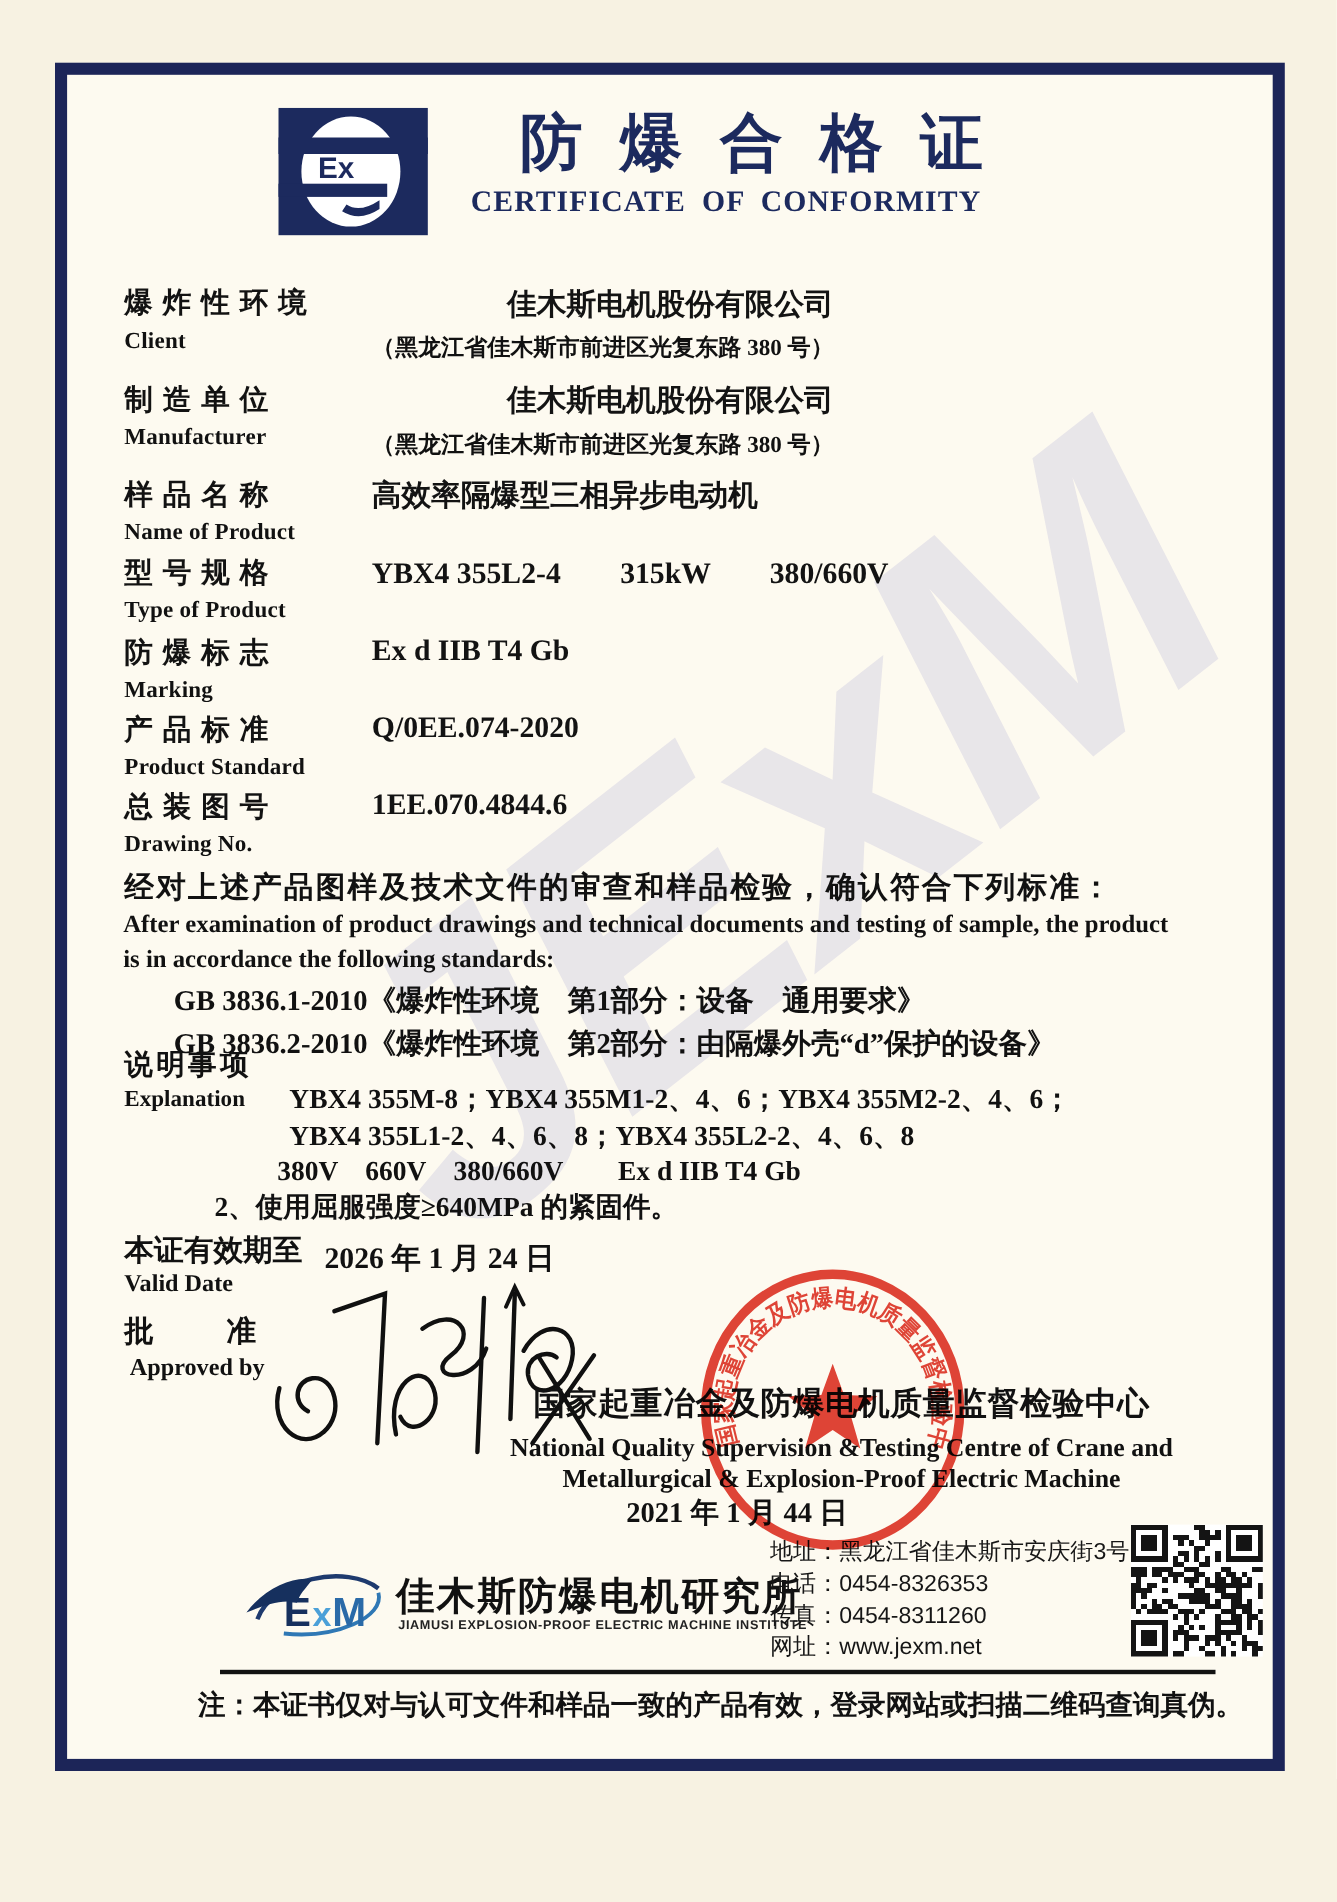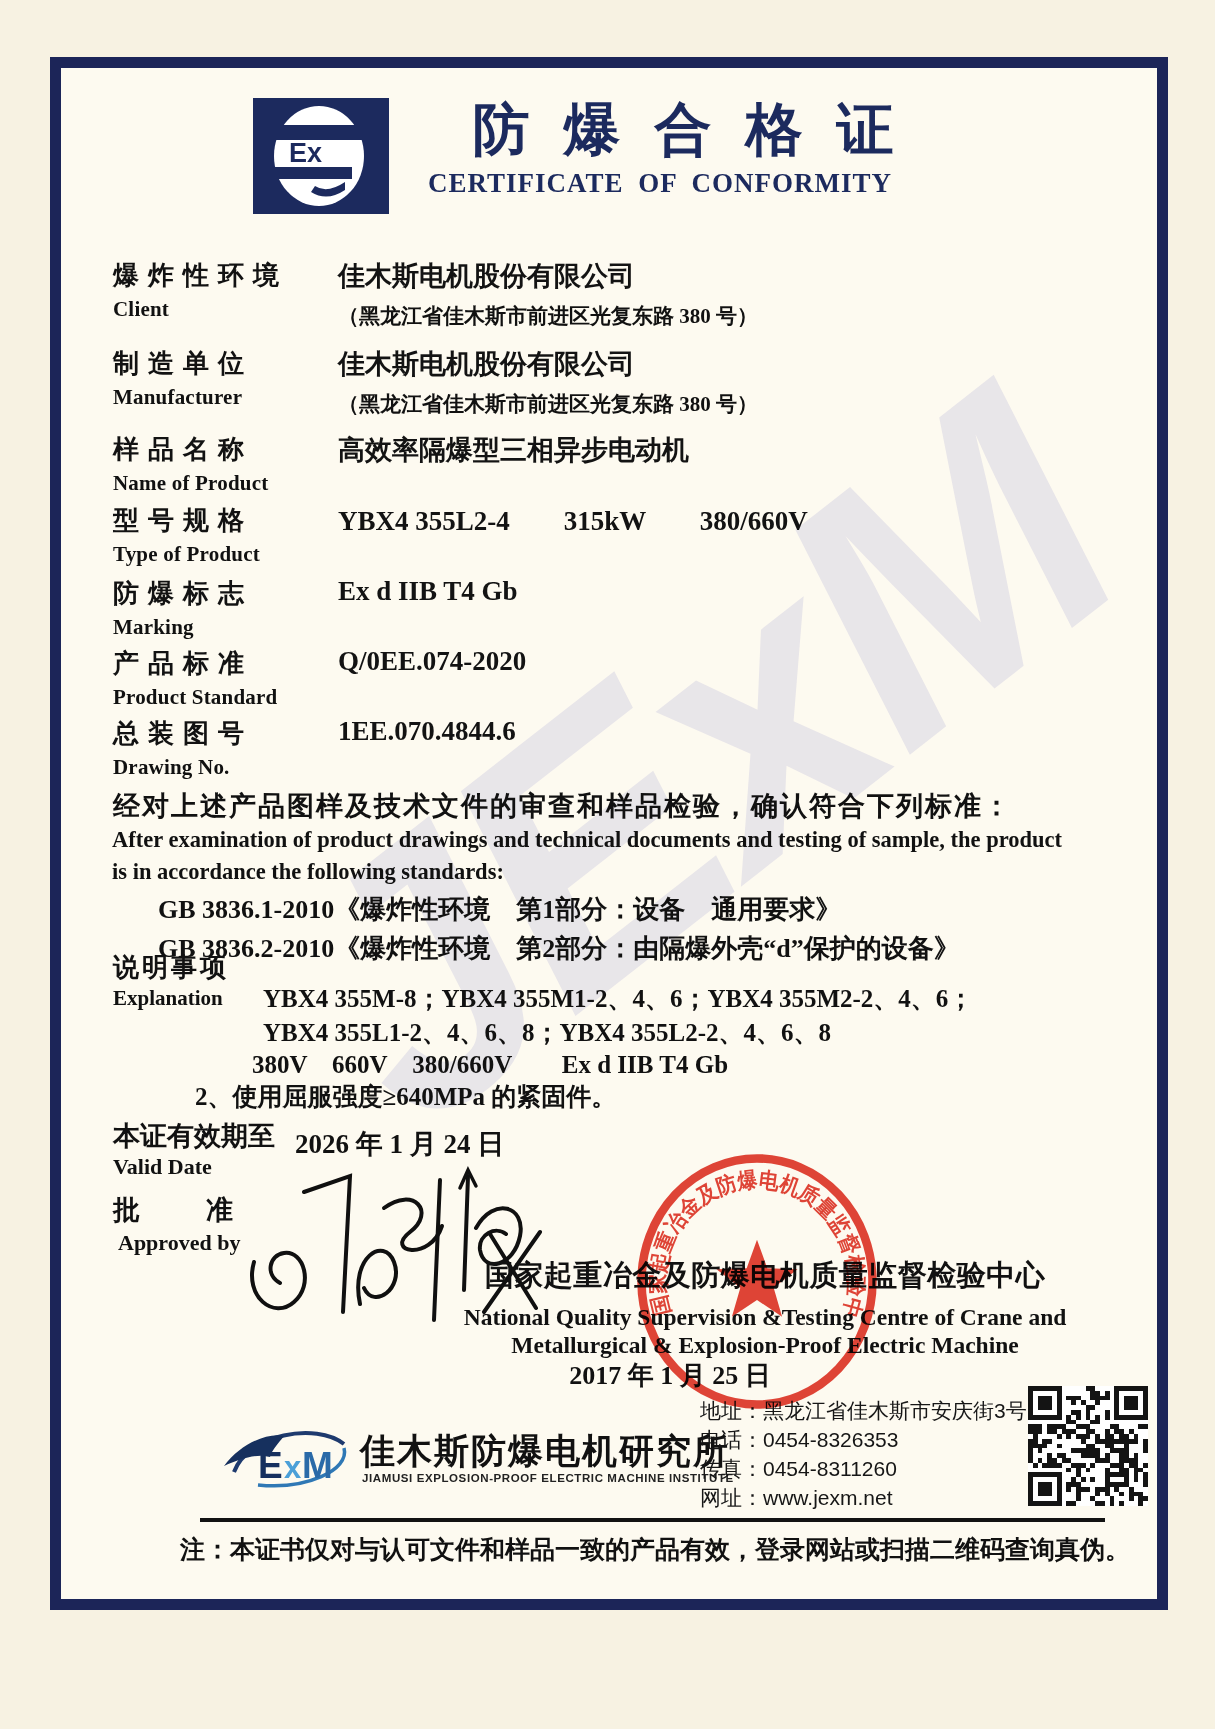--- a/index.html
+++ b/index.html
@@ -38,21 +38,21 @@
   }
   .cert-no{
     position:absolute;left:420px;top:206px;width:420px;text-align:center;
     font-size:25px;font-weight:bold;color:#151515;word-spacing:8px;white-space:nowrap;
   }
   
   .row{position:absolute;left:0;top:0;width:1100px;}
   .lab{position:absolute;left:113px;white-space:nowrap;}
   .lab .zh{font-size:26px;font-weight:600;letter-spacing:9px;color:#121212;}
   .lab .en{font-size:21px;font-weight:600;margin-top:4px;letter-spacing:0.2px;}
-  .val{position:absolute;left:338px;white-space:nowrap;}
+  .val{position:absolute;left:338px;white-space:nowrap;text-align:right;}
   .val .v{font-size:27px;font-weight:bold;color:#131313;}
   .val .sub{font-size:21px;font-weight:600;margin-top:8px;}
   
   .st-zh{position:absolute;left:113px;top:788px;font-size:27px;font-weight:bold;letter-spacing:2px;white-space:nowrap;}
   .st-en{position:absolute;left:112px;top:824px;width:960px;font-size:22.5px;font-weight:600;line-height:32px;}
   .std{position:absolute;left:158px;font-size:26px;font-weight:bold;white-space:nowrap;}
   
   .ex-line{position:absolute;font-size:25px;font-weight:bold;white-space:nowrap;}
   
   .big{font-size:27px;font-weight:bold;white-space:nowrap;}
@@ -196,21 +196,21 @@
       <path d="M244,66 C262,34 294,44 288,74 C282,104 252,112 248,88 C246,72 264,64 274,72"></path>
       <path d="M252,150 L308,70"></path>
       <path d="M258,72 L304,146"></path>
     </svg>
 
     <div class="org">
       <div class="zh">国家起重冶金及防爆电机质量监督检验中心</div>
       <div class="e1">National Quality Supervision &amp;Testing Centre of Crane and</div>
       <div class="e2">Metallurgical &amp; Explosion-Proof Electric Machine</div>
     </div>
-    <div class="stamp-date">2017 年 1 月 25 日</div>
+    <div class="stamp-date">2021 年 1 月 44 日</div>
 
     <svg class="stamp" viewBox="0 0 262 277">
       <ellipse cx="131" cy="139" rx="122" ry="130" fill="none" stroke="#dc3527" stroke-width="9"></ellipse>
       <defs>
         <path id="ringArc" d="M 39.8 172.2 A 97 99 0 1 1 222.2 172.2" fill="none"></path>
       </defs>
       <text font-size="23" font-weight="bold" fill="#dc3527" font-family="Liberation Sans, DejaVu Sans, sans-serif">
         <textPath href="#ringArc" startOffset="0" textLength="400" lengthAdjust="spacingAndGlyphs">国家起重冶金及防爆电机质量监督检验中心</textPath>
       </text>
       <polygon points="131,95 120.1,125 88.2,126.1 113.4,145.7 104.5,176.4 131,158.5 157.5,176.4 148.6,145.7 173.8,126.1 141.9,125" fill="#dc3527"></polygon>

